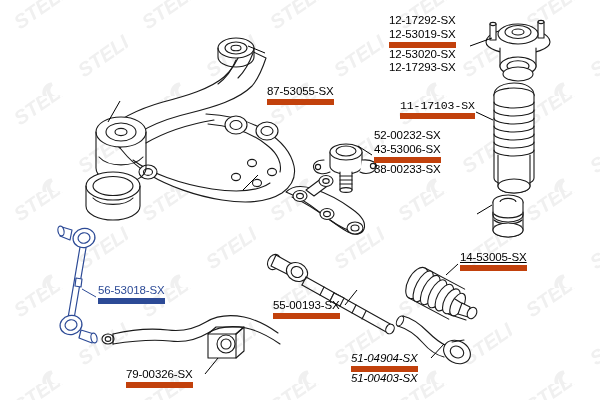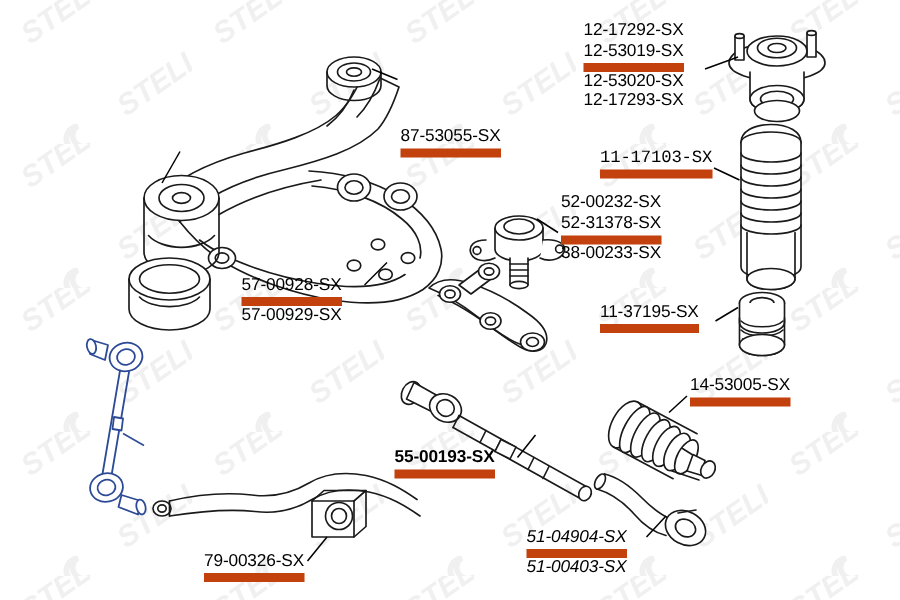--- a/index.html
+++ b/index.html
@@ -352,38 +352,34 @@
         <span class="ln">12-17293-SX</span>
       </div>
       <div class="label" style="left: 267px; top: 41px; margin-top: 44px;">
         <span class="ln ruled">87-53055-SX</span>
       </div>
       <div class="label" style="left: 400px; top: 99px; font-family: Liberation Mono, monospace;">
         <span class="ln ruled">11-17103-SX</span>
       </div>
       <div class="label" style="left: 374px; top: 129px;">
         <span class="ln">52-00232-SX</span>
-        <span class="ln ruled">52-31378-SX</span>
+        <span class="ln ruled">43-53006-SX</span>
         <span class="ln">38-00233-SX</span>
       </div>
-      <div class="label" style="left: 161px; top: 184px;">
-        <span class="ln ruled">57-00928-SX</span>
-        <span class="ln">57-00929-SX</span>
-      </div>
-      <div class="label" style="left: 400px; top: 202px;">
-        <span class="ln ruled">11-37195-SX</span>
-      </div>
-      <div class="label" style="left: 460px; top: 251px;">
+      <div class="label" style="left: 460px; top: 251px; text-decoration: underline;">
         <span class="ln ruled">14-53005-SX</span>
       </div>
-      <div class="label" style="left: 263px; top: 299px; font-weight: bold;">
+      <div class="label highlight" style="left: 98px; top: 284px;">
+        <span class="ln ruled">56-53018-SX</span>
+      </div>
+      <div class="label" style="left: 273px; top: 299px;">
         <span class="ln ruled">55-00193-SX</span>
       </div>
       <div class="label" style="left: 351px; top: 352px; font-style: italic;">
         <span class="ln ruled">51-04904-SX</span>
         <span class="ln">51-00403-SX</span>
       </div>
-      <div class="label" style="left: 136px; top: 368px;">
+      <div class="label" style="left: 126px; top: 368px;">
         <span class="ln ruled">79-00326-SX</span>
       </div>
     </div>
 
 </div>
 
 </body></html>

